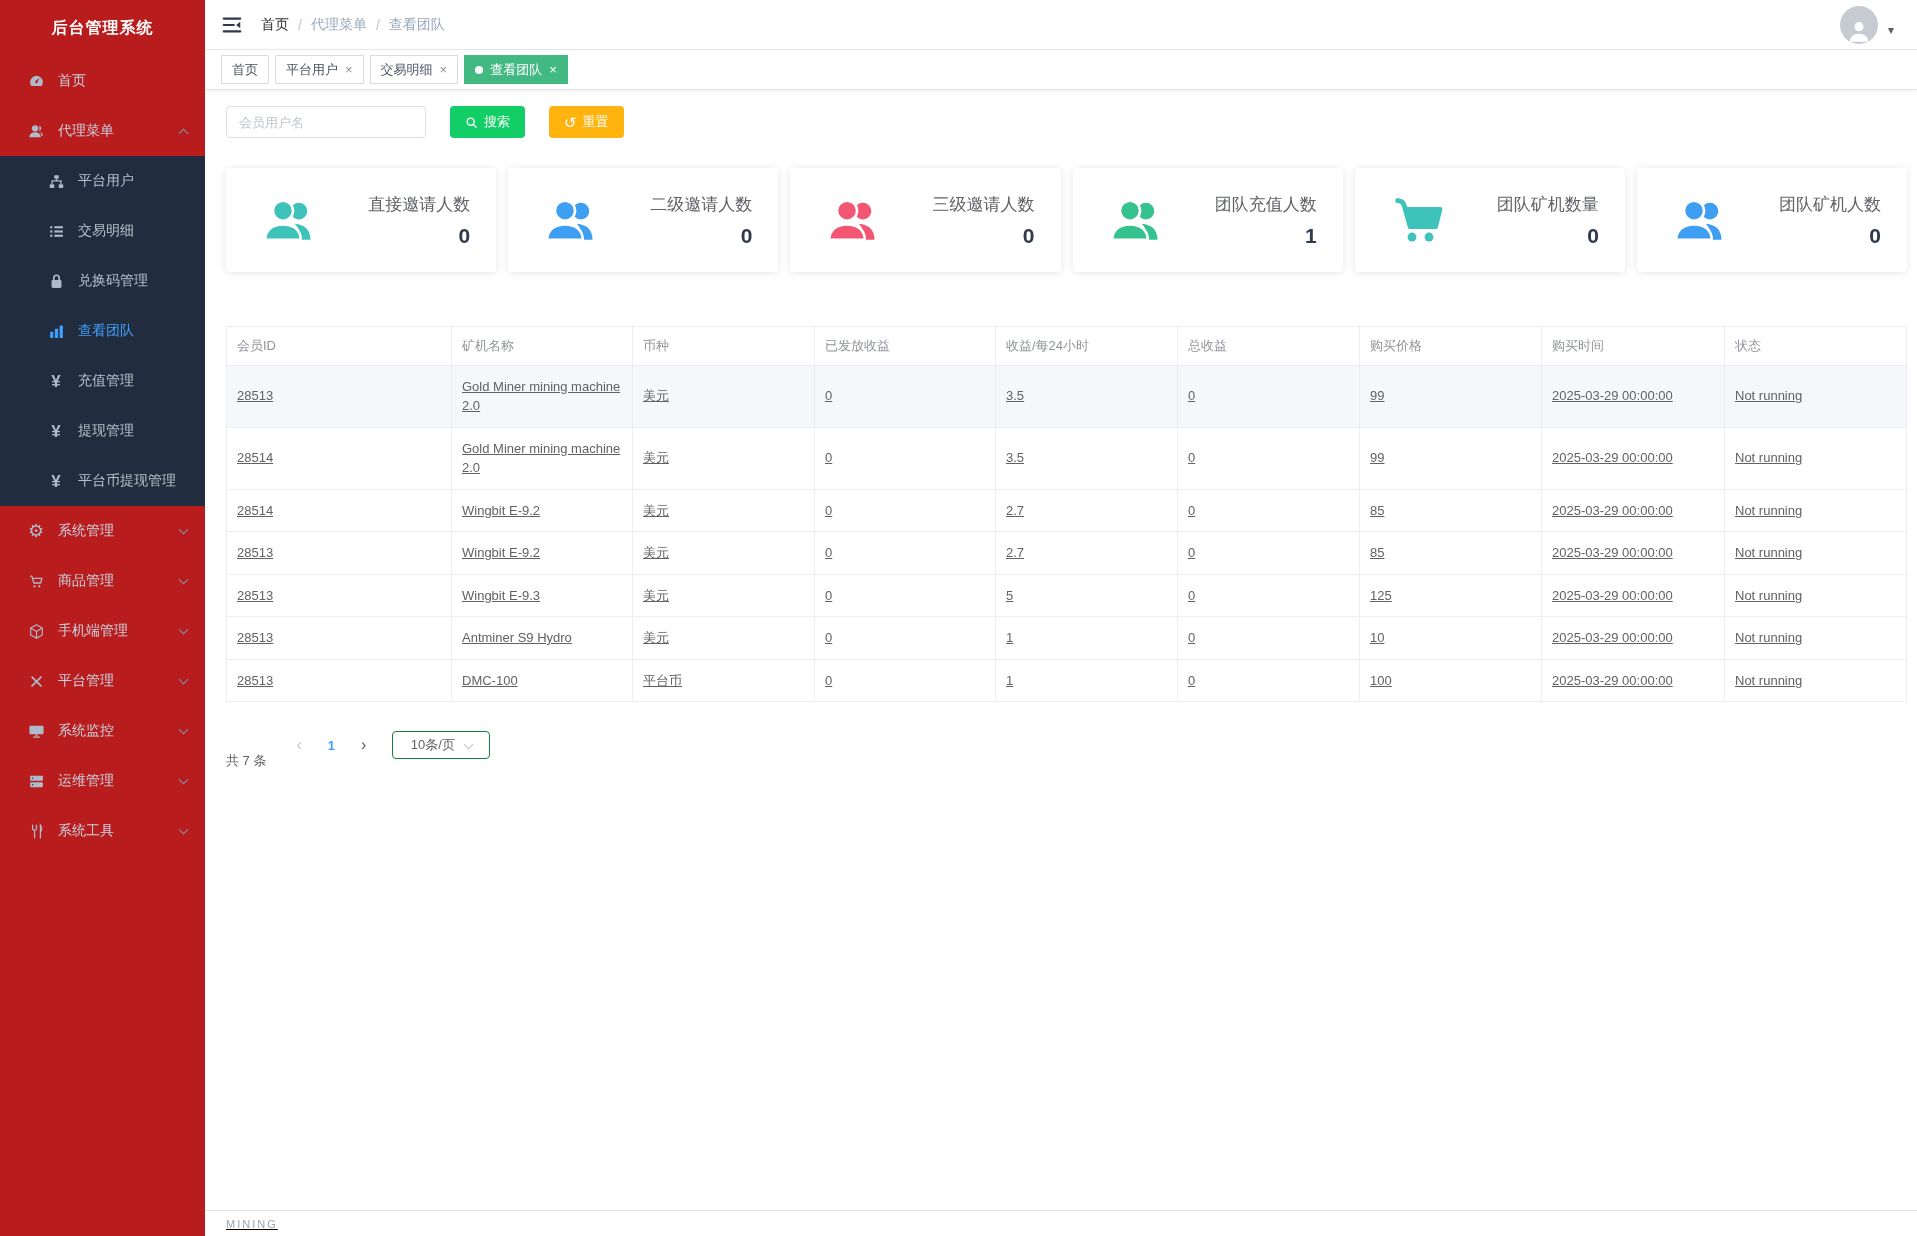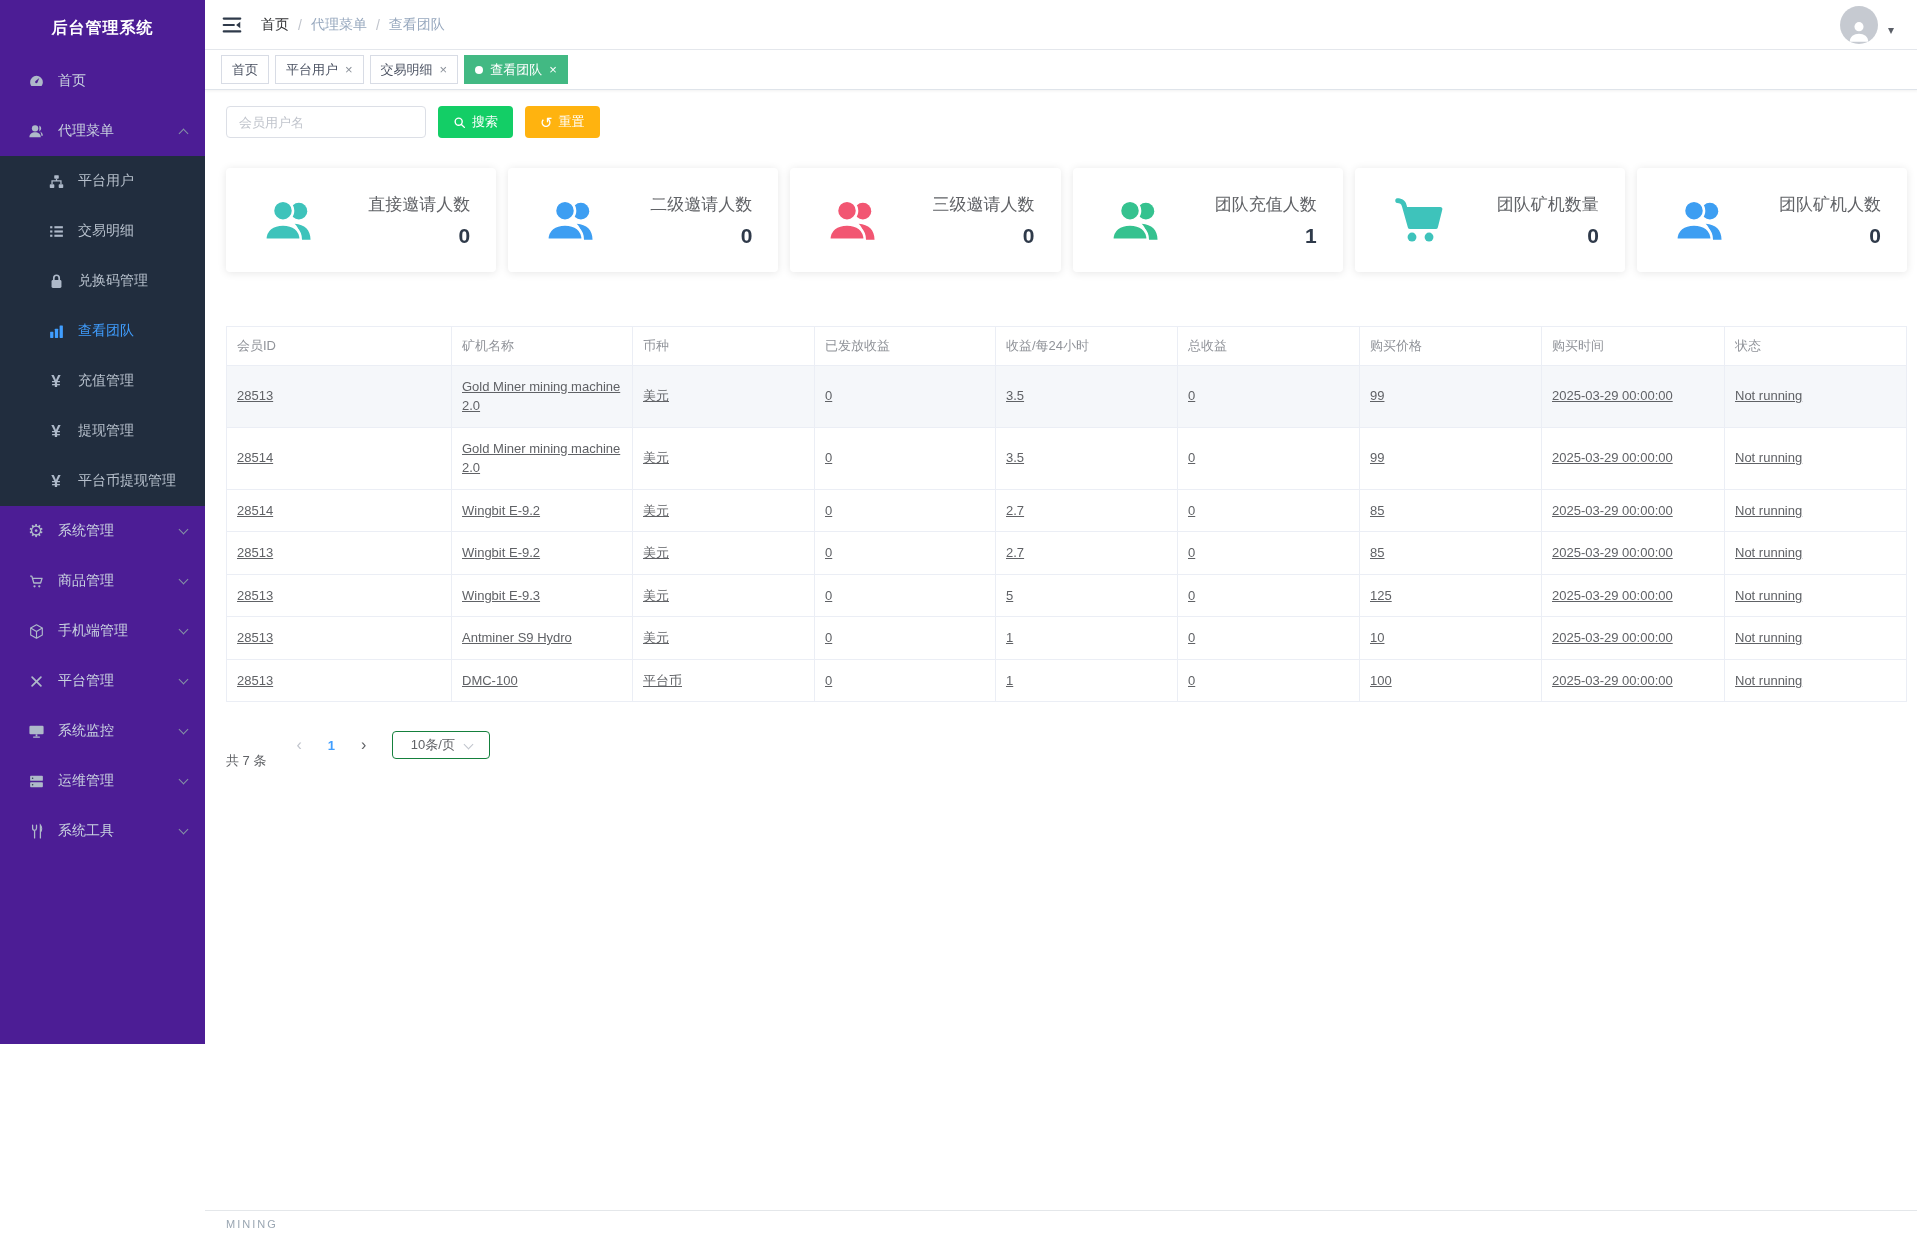--- a/index.html
+++ b/index.html
@@ -1,20 +1,20 @@
 <!DOCTYPE html>
 <html><head>
 <meta charset="utf-8">
 <style>
   * { margin:0; padding:0; box-sizing:border-box; }
   html,body { width:1917px; height:1236px; font-family:"Liberation Sans","DejaVu Sans",sans-serif; background:#fff; overflow:hidden; }
   body { display:flex; }
 
   
-  .sidebar { width:205px; min-width:205px; height:1044px; background:#4c1d95; color:#bfcbd9; }
+  .sidebar { width:205px; min-width:205px; height:1236px; background:#b91c1c; color:#bfcbd9; }
   .sb-title { height:56px; display:flex; align-items:center; justify-content:center; color:#fff; font-weight:bold; font-size:16px; letter-spacing:1px; }
   .sb-item { height:50px; display:flex; align-items:center; padding:0 18px 0 27px; font-size:14px; cursor:pointer; color:#c9d3e0; }
   .sb-item .mi-icon { width:18px; height:18px; margin-right:13px; display:flex; align-items:center; justify-content:center; color:#aeb9c9; flex:none; }
   .sb-item .mi-icon svg { width:17px; height:17px; }
   .sb-label { flex:1; white-space:nowrap; }
   .chev { width:7px; height:7px; border-right:1.6px solid #8593a6; border-bottom:1.6px solid #8593a6; transform:rotate(45deg); margin-top:-3px; flex:none; }
   .chev.up { transform:rotate(-135deg); margin-top:4px; }
   .sb-sub { background:#212d3e; }
   .sb-sub .sb-item { padding-left:47px; color:#b7c0cc; }
   .sb-item.active, .sb-item.active .mi-icon { color:#409eff; }
@@ -38,21 +38,21 @@
   .tags-bar { height:40px; display:flex; align-items:center; gap:6px; padding:0 16px; border-bottom:1px solid #dfe4ea; box-shadow:0 1px 3px rgba(0,0,0,.06); }
   .tag { height:29px; display:flex; align-items:center; padding:0 10px; border:1px solid #d8dce5; background:#fff; color:#495060; font-size:13px; cursor:pointer; }
   .tag .tclose { margin-left:7px; font-size:13px; color:#8a9099; }
   .tag.active { background:#42b983; border-color:#42b983; color:#fff; }
   .tag.active .tclose { color:#fff; }
   .tag .dot { width:8px; height:8px; border-radius:50%; background:#fff; margin-right:7px; }
 
   .content { flex:1; padding:16px 11px 0 21px; }
 
   
-  .search-row { display:flex; align-items:center; gap:12px; }
+  .search-row { display:flex; align-items:center; gap:24px; }
   .search-input { width:200px; height:32px; border:1px solid #dcdfe6; border-radius:4px; padding:0 12px; font-size:13px; color:#606266; outline:none; font-family:inherit; }
   .search-input::placeholder { color:#c0c4cc; }
   .btn { height:32px; border:none; border-radius:4px; color:#fff; font-size:13px; padding:0 15px; display:flex; align-items:center; gap:6px; cursor:pointer; font-family:inherit; }
   .btn-search { background:#13ce66; }
   .btn-reset { background:#ffb30f; }
   .btn svg { width:13px; height:13px; }
   .reset-glyph { font-size:15px; line-height:1; }
 
   
   .cards { display:flex; gap:12px; margin-top:30px; }
@@ -72,21 +72,21 @@
 
   
   .pager { display:flex; align-items:center; margin-top:18px; font-size:13px; color:#606266; }
   .pg-total { margin-right:18px;margin-top:32px; }
   .pg-arrow { font-size:16px; color:#c0c4cc; padding:0 12px; cursor:pointer; }
   .pg-arrow.next { color:#606266; }
   .pg-page { color:#409eff; font-weight:bold; padding:0 14px; cursor:pointer; }
   .pg-size { margin-left:14px; width:98px; height:28px; border:1px solid #15803d; border-radius:4px; display:flex; align-items:center; justify-content:center; gap:10px; color:#606266; cursor:pointer; }
   .pg-size .chev { border-color:#c0c4cc; margin-top:-2px; }
 
-  footer { margin-top:auto; border-top:1px solid #e4e7ea; height:26px; display:flex; align-items:center; padding-left:21px; }
+  footer { margin-top:auto; border-top:1px solid #e4e7ea; height:26px; display:flex; align-items:center; padding-left:21px;text-decoration:underline; }
   .footer-text { font-size:11px; letter-spacing:2px; color:#9aa6b2; }
 </style>
 </head>
 <body>
 
 <aside class="sidebar">
   <div class="sb-title">后台管理系统</div>
 
   <div class="sb-item">
     <span class="mi-icon">

